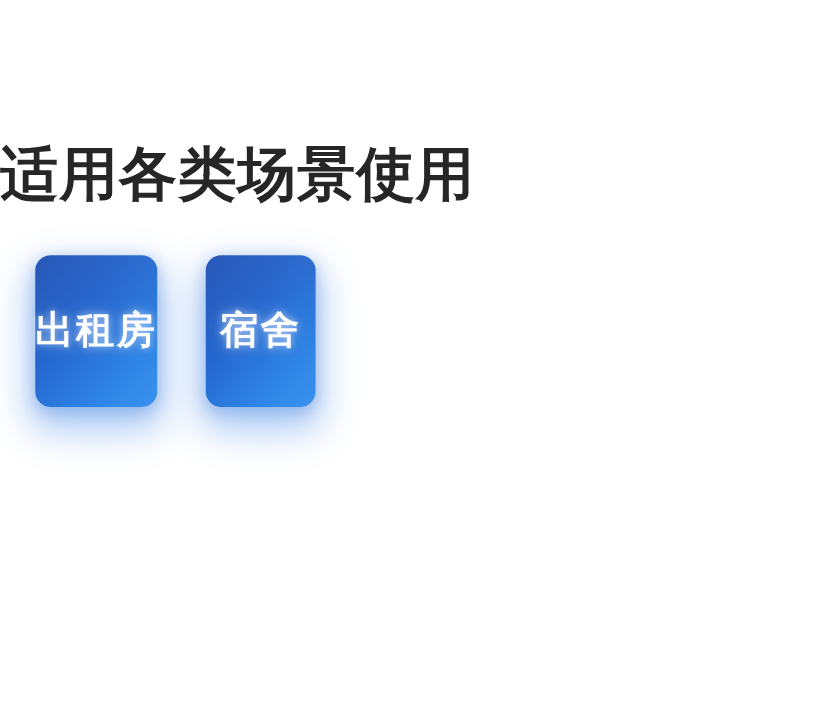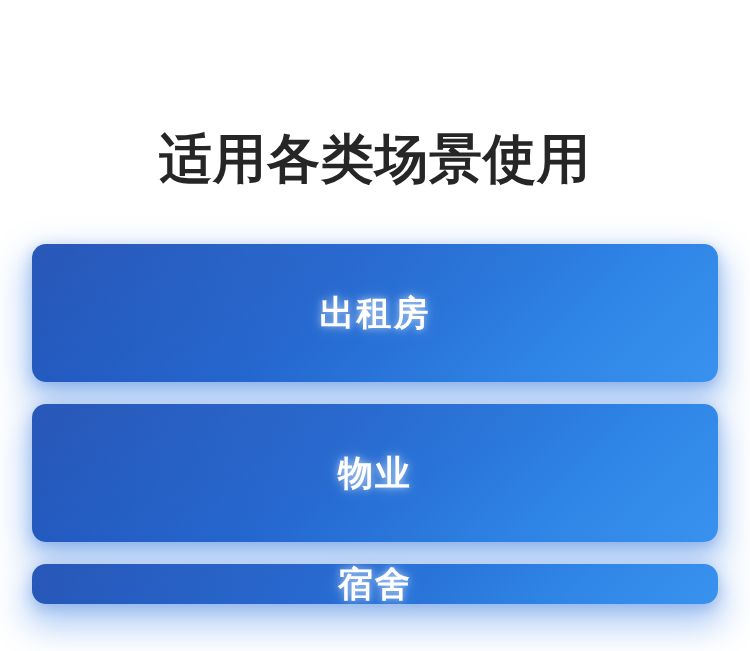--- a/index.html
+++ b/index.html
@@ -20,40 +20,40 @@
     height: 651px;
     background: #ffffff;
   }
 
   
   .page-title {
     position: absolute;
     top: 92px;
     left: 0;
     width: 750px;
-    text-align: center;
     font-size: 53px;
     line-height: 62px;
     font-weight: 700;
     letter-spacing: 1px;
     color: #262626;
     white-space: nowrap;
   }
 
   
   .card-grid {
     position: absolute;
     left: 32px;
-    top: 244px;
+    top: 232px;
     width: 686px;
     display: grid;
-    grid-template-columns: repeat(1, 1fr);
+    grid-template-columns: repeat(5, 1fr);
     grid-template-rows: repeat(2, 138px);
     column-gap: 14px;
     row-gap: 22px;
+    gap: 44px;
   }
 
   .scene-card {
     position: relative;
     border-radius: 14px;
     background: linear-gradient(135deg, #1b4db3 0%, #2567cf 42%, #2f86e6 78%, #3a92ef 100%);
     box-shadow:
       0 16px 34px 6px rgba(61, 134, 230, 0.42),
       0 4px 14px 0 rgba(40, 97, 200, 0.30);
     display: flex;
@@ -92,23 +92,20 @@
 
   <h1 class="page-title">适用各类场景使用</h1>
 
   <div class="card-grid">
 
     <div class="scene-card">
       <span class="scene-card-label">出租房</span>
     </div>
 
 
-    <div class="scene-card">
-      <span class="scene-card-label">物业</span>
-    </div>
 
     <div class="scene-card">
       <span class="scene-card-label">宿舍</span>
     </div>
 
 
 
   </div>
 </div>
 

